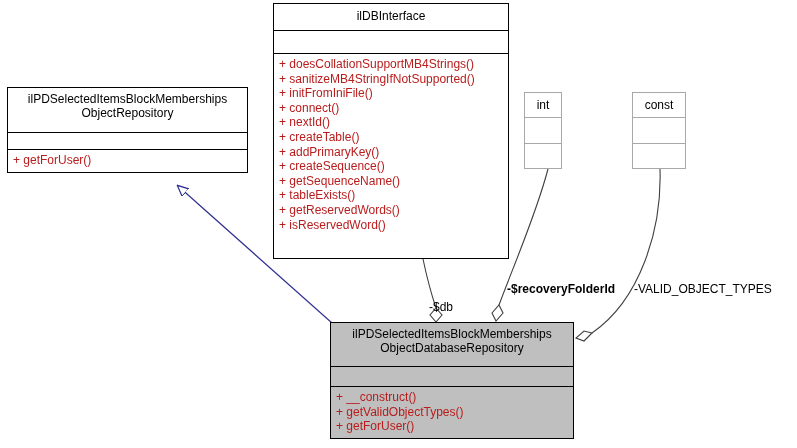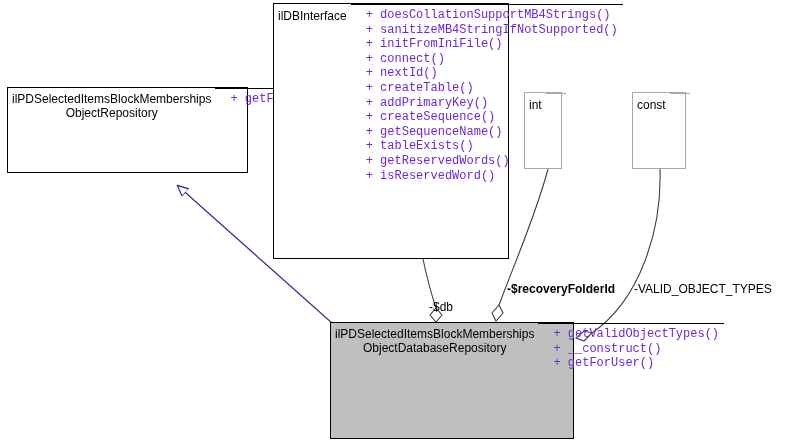--- a/index.html
+++ b/index.html
@@ -27,21 +27,21 @@
     pointer-events: none;
   }
 
   
   .uml-class {
     position: absolute;
     box-sizing: border-box;
     background: #ffffff;
     border: 1px solid #000000;
     display: flex;
-    flex-direction: row;
+    flex-direction: column;
   }
   .uml-class.filled {
     background: #bfbfbf;
   }
   .uml-class.light-border {
     border: 1px solid #a8a8a8;
   }
   .cmp {
     box-sizing: border-box;
   }
@@ -55,23 +55,22 @@
   .cmp.attrs {
     border-top: 1px solid #000000;
     min-height: 16px;
     padding: 3px 5px;
   }
   .cmp.ops {
     border-top: 1px solid #000000;
     padding: 3px 5px 4px 5px;
     font-size: 12px;
     line-height: 14.6px;
-    color: #6d28d9;
+    color: #b91c1c;
     text-align: left;
-    font-family: Liberation Mono, monospace;
   }
   .light-border .cmp.attrs,
   .light-border .cmp.ops {
     border-top: 1px solid #a8a8a8;
   }
   .op-line {
     white-space: pre;
   }
 
   
@@ -164,19 +163,19 @@
     <div class="cmp ops" style="height:26px;"></div>
   </div>
 
   <div class="uml-class filled" style="left:330px; top:322px; width:244px; height:117px;">
     <div class="cmp title" style="height:44px;">
       <div>ilPDSelectedItemsBlockMemberships</div>
       <div>ObjectDatabaseRepository</div>
     </div>
     <div class="cmp attrs" style="height:21px;"></div>
     <div class="cmp ops">
+      <div class="op-line">+ __construct()</div>
       <div class="op-line">+ getValidObjectTypes()</div>
-      <div class="op-line">+ __construct()</div>
       <div class="op-line">+ getForUser()</div>
     </div>
   </div>
 
 </div>
 
 </body></html>

